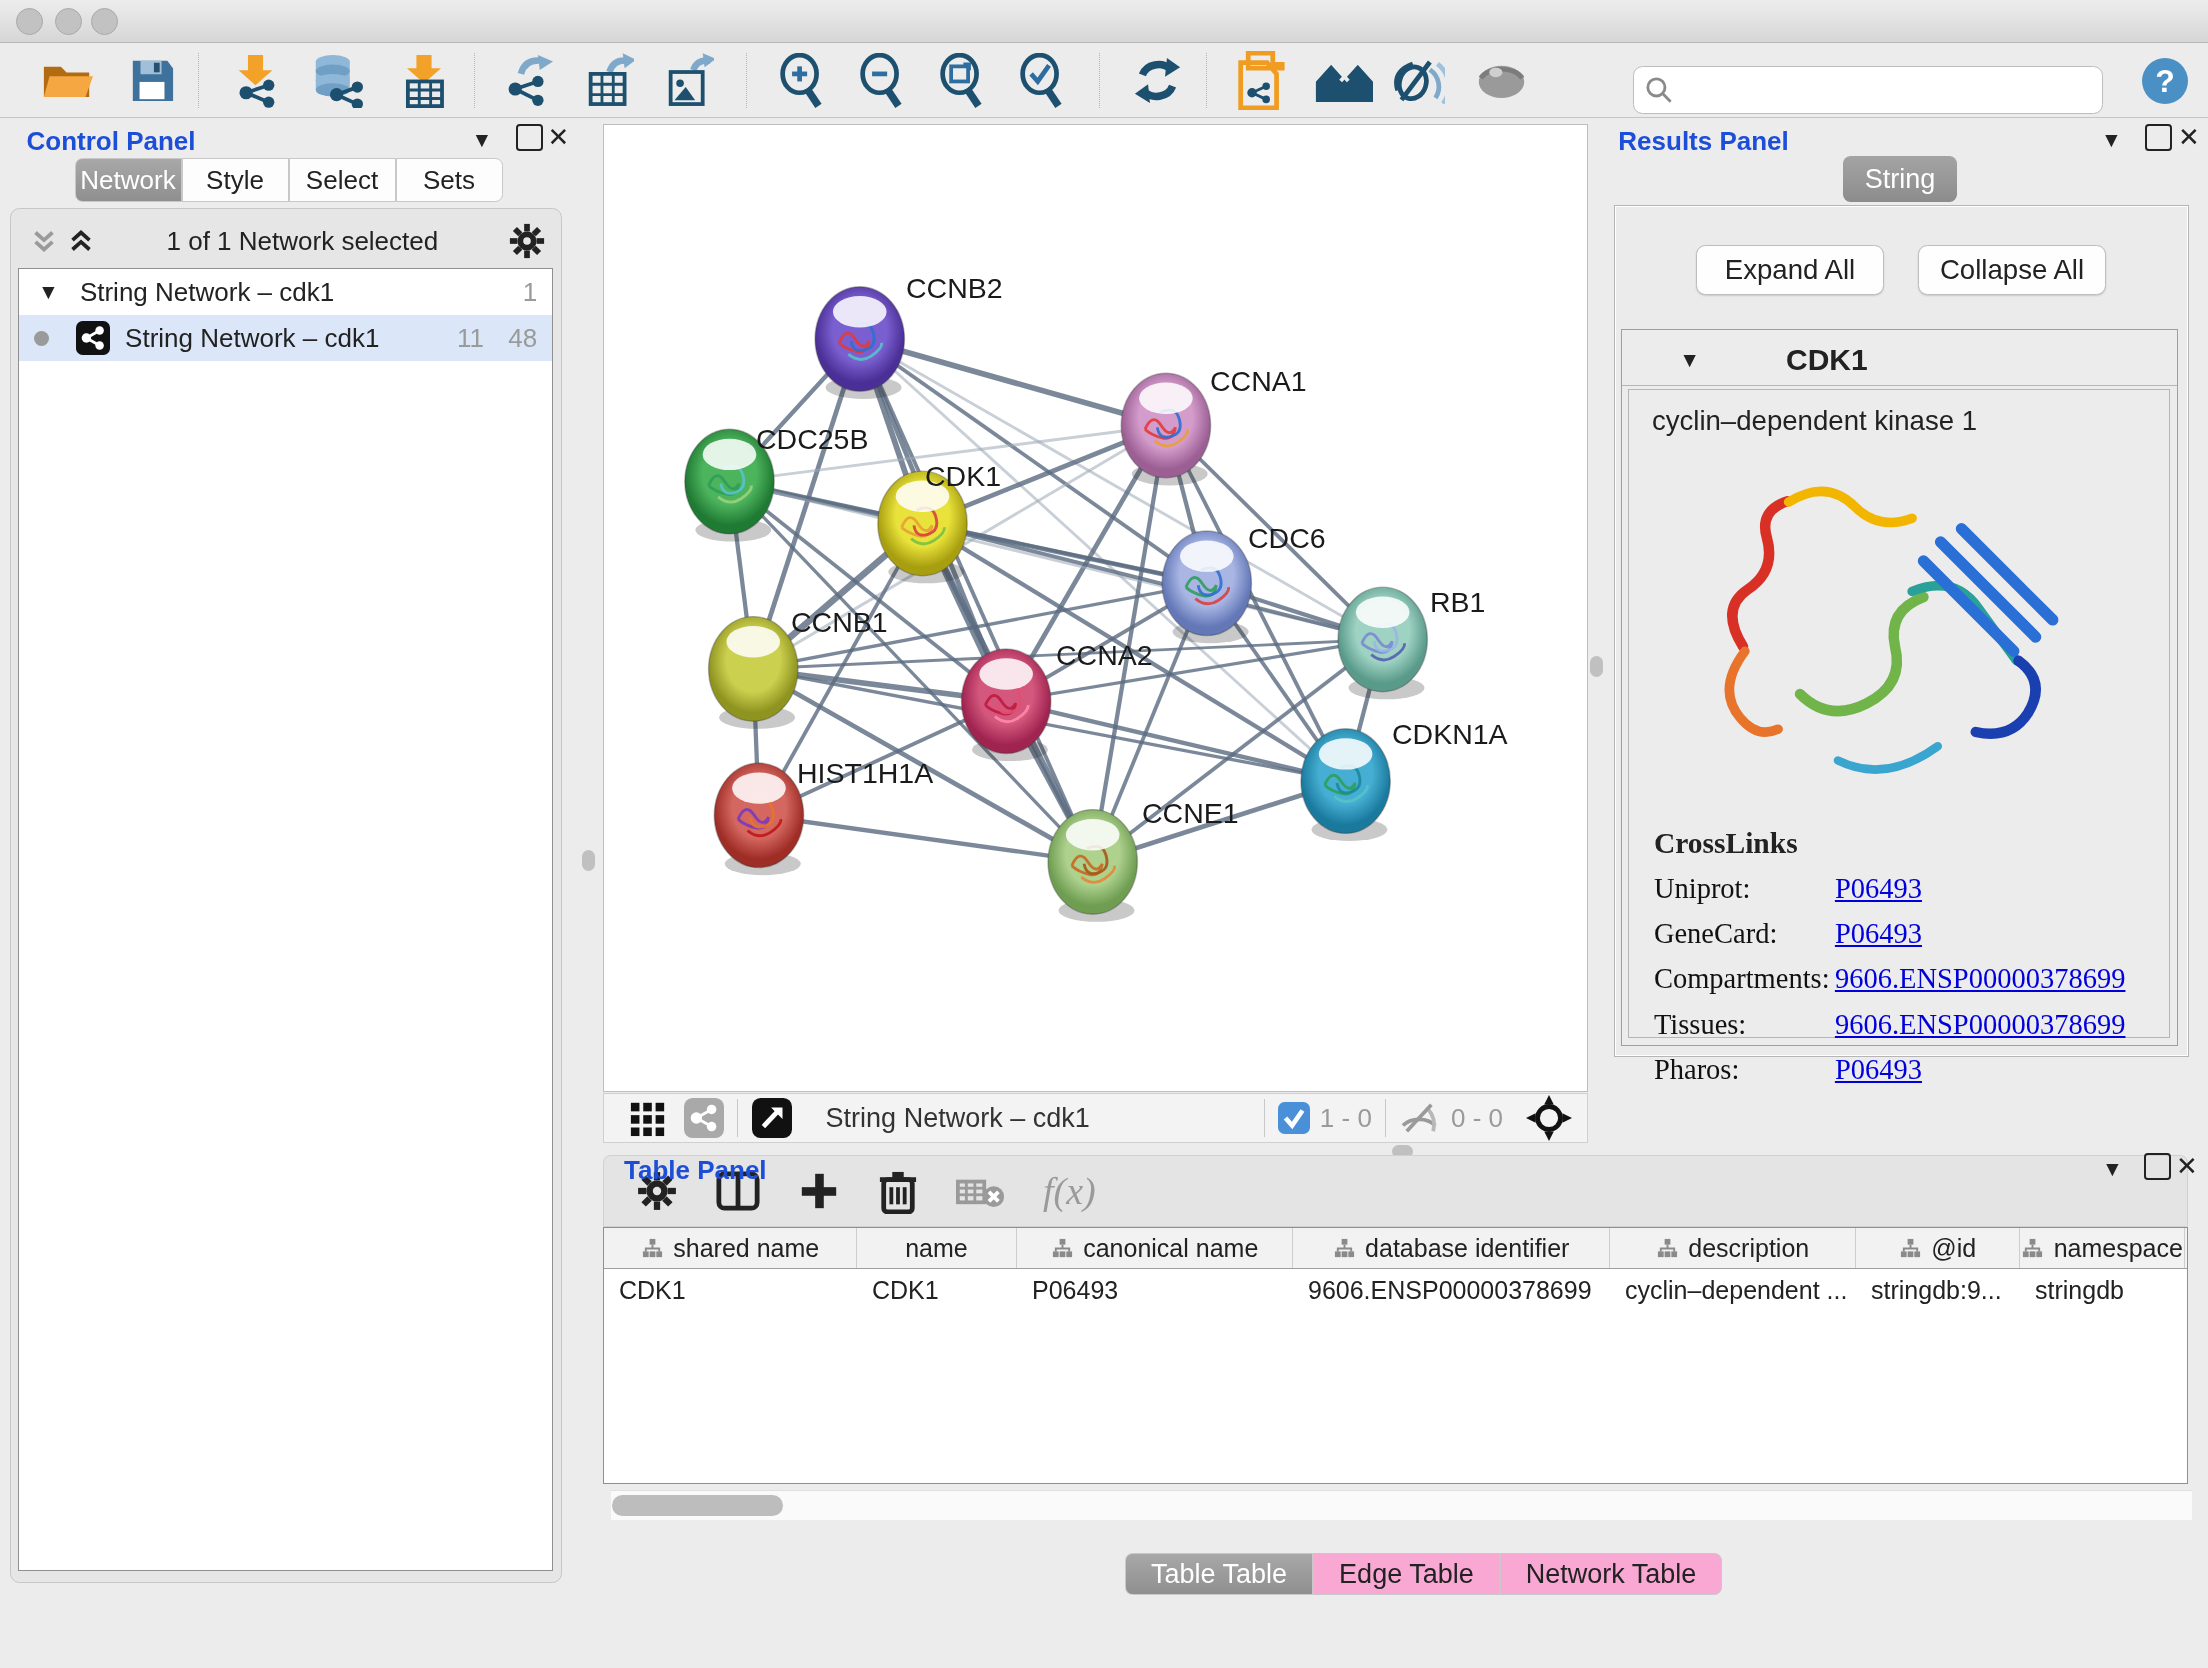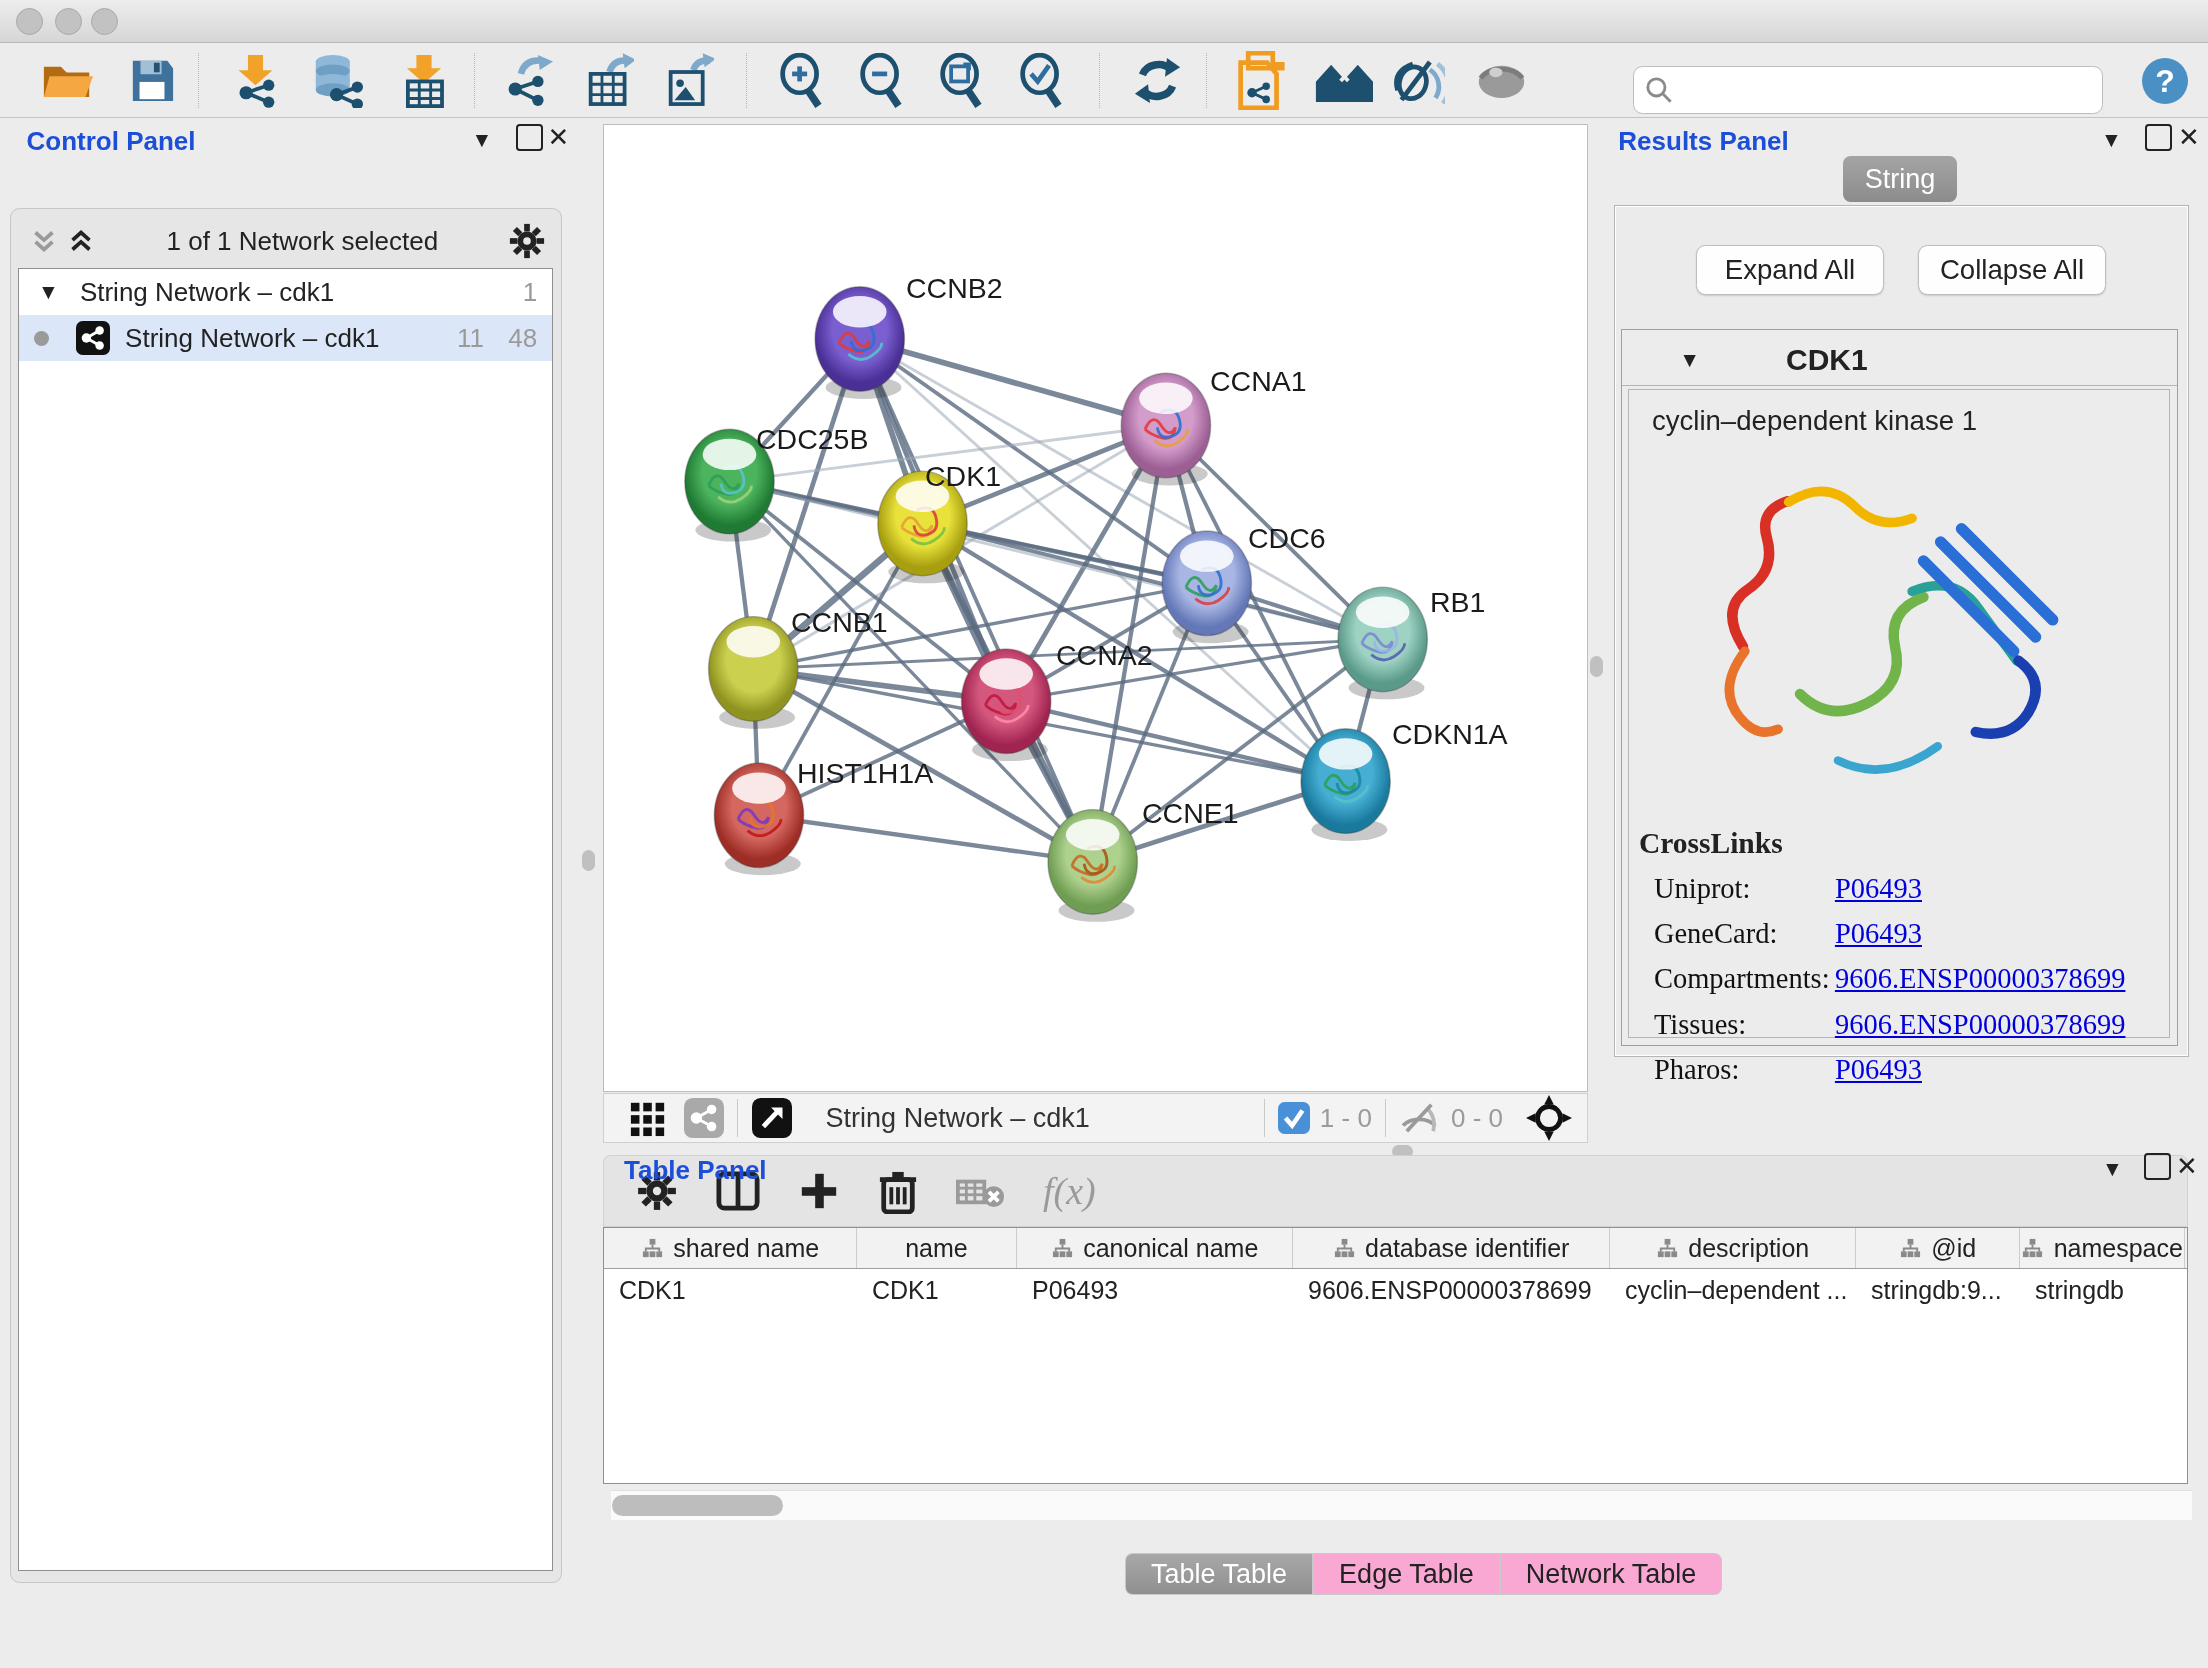--- a/index.html
+++ b/index.html
@@ -262,20 +262,26 @@
       <input style="border: none; outline: none; font-size: 25px; width: 399px; margin-left: 9.5px; background: transparent;" placeholder="">
     </div>
     <div id="help-badge" class="abs">?</div>
   </div>
 
   <div id="control-panel" class="abs">
     <span class="panel-title abs" style="left:17px;top:1.9px">Control Panel</span>
     <span class="caret abs" style="left:462px;top:3.8px">▼</span>
     <span class="abs" style="left:506px;top:0px;width:23px;height:23px;border:2.9px solid #222;border-radius:3.8px"></span>
     <span class="win-ctl abs" style="left:538px;top:0px;font-weight:bold">✕</span>
+    <div id="cp-tabs" class="abs">
+        <div class="tab active" style="width: 107px; border-radius: 7.6px 0px 0px 7.6px;">Network</div>
+        <div class="tab" style="width: 107px;">Style</div>
+        <div class="tab" style="width: 107px;">Select</div>
+        <div class="tab" style="width: 107px; border-radius: 0px 7.6px 7.6px 0px;">Sets</div>
+      </div>
     <div id="cp-box" class="abs">
       <div id="cp-subhead" class="abs">
         <svg width="32" height="32" style="margin-left:9.5px" viewBox="0 0 34 34">
             <polyline points="8,8 17,16 26,8" fill="none" stroke="#9a9a9a" stroke-width="4"></polyline>
             <polyline points="8,18 17,26 26,18" fill="none" stroke="#9a9a9a" stroke-width="4"></polyline>
           </svg>
         <svg width="32" height="32" style="margin-left:5.7px" viewBox="0 0 34 34">
             <polyline points="8,16 17,8 26,16" fill="none" stroke="#222" stroke-width="4"></polyline>
             <polyline points="8,26 17,18 26,26" fill="none" stroke="#222" stroke-width="4"></polyline>
           </svg>
@@ -585,21 +591,21 @@
               <path d="M62 215 q-30,40 -5,70 q18,22 40,12" stroke="#e8732a" stroke-width="10"></path>
               <path d="M108 58 q40,-25 70,5 q25,25 60,12" stroke="#f2b600" stroke-width="10"></path>
               <path d="M120 260 q30,30 70,10 q40,-20 30,-60 q-8,-38 30,-52" stroke="#71b44a" stroke-width="11"></path>
               <path d="M238 152 q45,-18 70,18 l40,55" stroke="#2aa198" stroke-width="10"></path>
               <path d="M250 120 l95,95 M268 100 l100,100 M290 86 l96,96" stroke="#2a6fd6" stroke-width="12"></path>
               <path d="M350 225 q30,22 10,55 q-18,28 -55,20" stroke="#1a3fb0" stroke-width="11"></path>
               <path d="M160 330 q50,25 105,-15" stroke="#3aa6d0" stroke-width="9"></path>
             </g>
           </svg>
           <div id="crosslinks">
-            <div style="font-size:29.5px;font-weight:bold;margin-left:10px">CrossLinks</div>
+            <div style="font-size:29.5px;font-weight:bold;margin-left:25px">CrossLinks</div>
             <div id="xl-rows">
                 <div class="xl-row">
                   <span class="xl-label">Uniprot:</span>
                   <span class="xl-value">P06493</span>
                 </div>
                 <div class="xl-row">
                   <span class="xl-label">GeneCard:</span>
                   <span class="xl-value">P06493</span>
                 </div>
                 <div class="xl-row">

